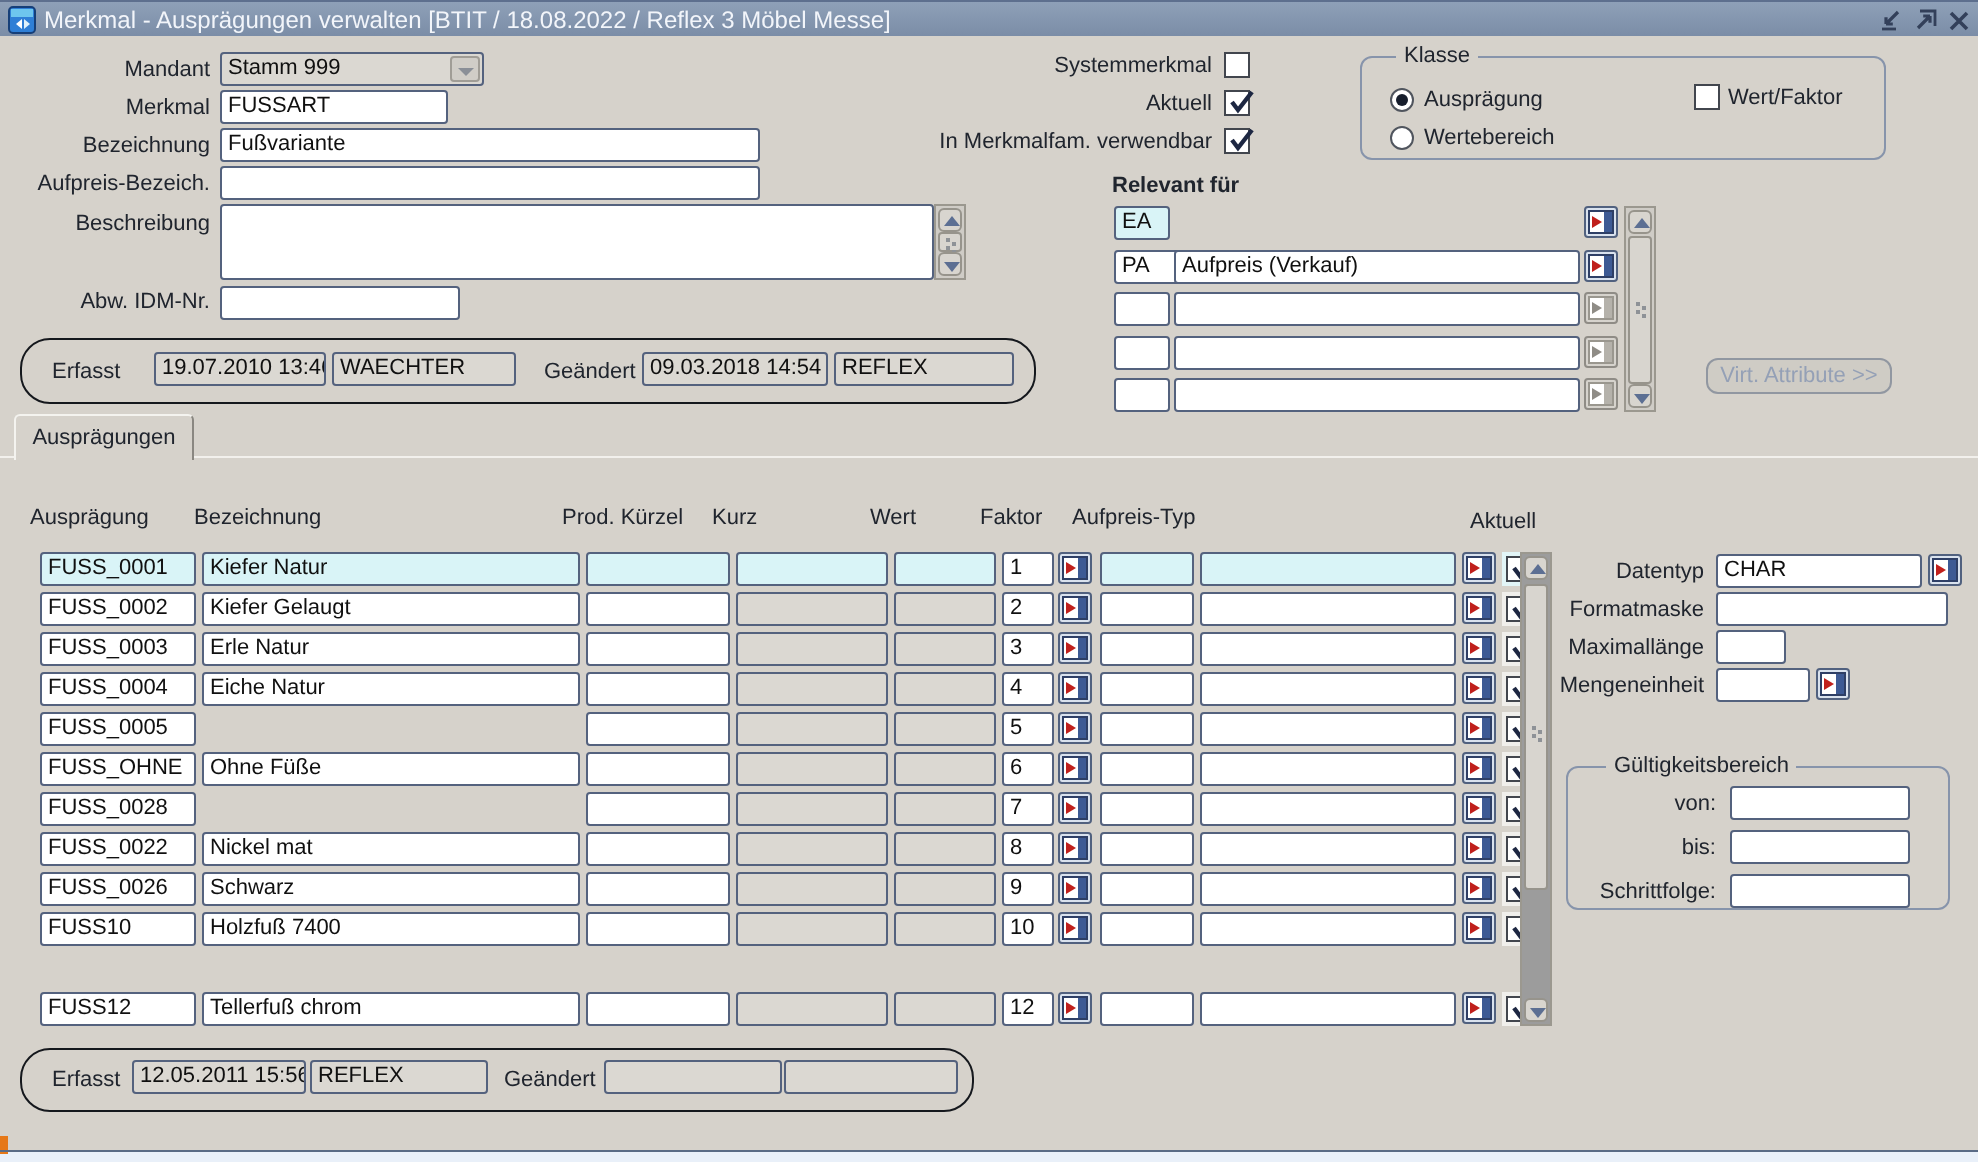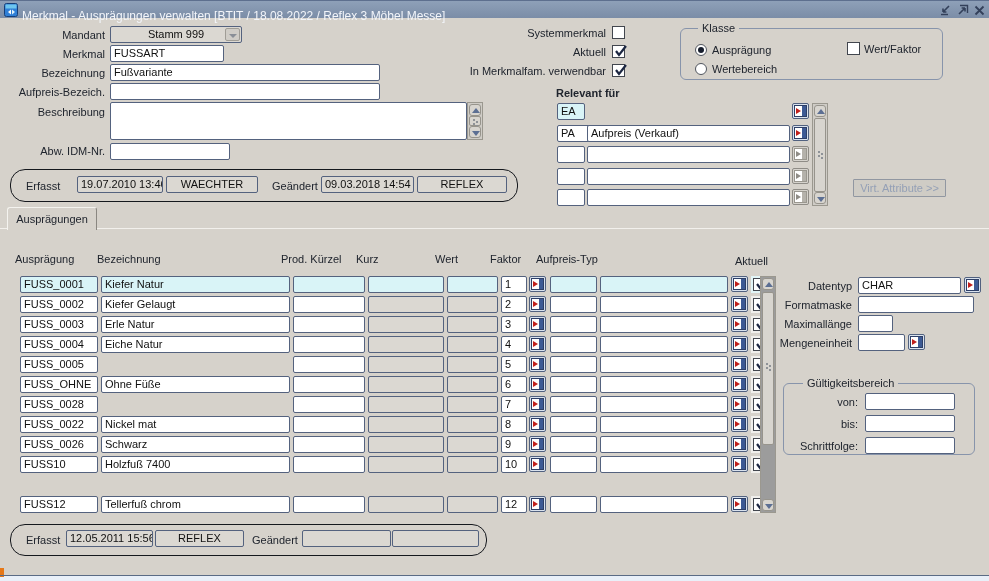--- a/index.html
+++ b/index.html
@@ -1,46 +1,46 @@
 <!DOCTYPE html>
 <html><head>
 <meta charset="utf-8">
 <style>
   html,body{margin:0;padding:0;}
   body{width:989px;height:581px;background:#e9f0f9;font-family:"Liberation Sans",sans-serif;overflow:hidden;}
   #win{position:absolute;left:0;top:0;width:989px;height:576px;background:#d6d2cb;border-right:1px solid #9aa0a8;}
   
   .titlebar{position:absolute;left:0;top:0;width:989px;height:18px;background:linear-gradient(#8ea0b8,#7b8da7);border-top:1px solid #5d6f8e;box-sizing:border-box;}
-  .title-text{position:absolute;left:22px;top:2px;font-size:12px;color:#f2f5fa;white-space:nowrap;margin-top:6px;}
+  .title-text{position:absolute;left:22px;top:2px;font-size:12px;color:#f2f5fa;white-space:nowrap;}
   .winctl{position:absolute;top:3px;width:13px;height:13px;}
   
   .lbl{position:absolute;font-size:11px;line-height:13px;color:#20252e;white-space:nowrap;}
   .lbl.r{text-align:right;}
   .lbl.b{font-weight:bold;}
   .fld{position:absolute;height:17px;box-sizing:border-box;border:1px solid #54627e;border-radius:2px;background:#fff;font-size:11px;line-height:13px;color:#101010;padding:1px 3px;overflow:hidden;white-space:nowrap;}
-  .fld.dis{background:#dbd8d2;text-align:center;}
+  .fld.dis{background:#dbd8d2;}
   .fld.hl{background:#d9f4f7;}
   .groupbox{position:absolute;border:1px solid #8794ab;border-radius:6px;box-sizing:border-box;}
   .gb-title{position:absolute;background:#d6d2cb;padding:0 4px;font-size:11px;color:#20252e;white-space:nowrap;}
   .auditframe{position:absolute;border:1px solid #15181d;border-radius:15px;box-sizing:border-box;}
   
   .cb{position:absolute;width:13px;height:13px;background:#fff;border:1px solid #42464e;box-sizing:border-box;}
   .cb svg{display:none;position:absolute;left:0;top:-2px;}
   .cb.on svg{display:block;}
   .rad{position:absolute;width:12px;height:12px;border-radius:50%;background:#fff;border:1px solid #50555e;box-sizing:border-box;}
   .rad.on::after{content:"";position:absolute;left:2px;top:2px;width:6px;height:6px;border-radius:50%;background:#161d2c;}
   
   .lov{position:absolute;width:17px;height:16px;background:#d9e2ee;border:1px solid #51617f;border-radius:2px;box-sizing:border-box;}
   .lov::before{content:"";position:absolute;left:1px;top:1px;right:1px;bottom:1px;background:#fff;border:1px solid #2e3f66;box-sizing:border-box;box-shadow:inset -4px 0 0 #3d5a94;}
   .lov::after{content:"";position:absolute;left:3px;top:4px;width:0;height:0;border-top:3px solid transparent;border-bottom:3px solid transparent;border-left:5px solid #c0201c;}
   .lov.dis{background:#d6d3cd;border-color:#8f8c86;}
   .lov.dis::before{border-color:#9a978f;box-shadow:inset -4px 0 0 #b5b2ab;}
   .lov.dis::after{border-left-color:#8f8c86;}
   
-  .pbtn{position:absolute;background:#cfccc5;border:1px solid #9197a1;border-radius:1px;box-sizing:border-box;display:flex;align-items:center;justify-content:center;font-size:11px;}
+  .pbtn{position:absolute;background:#cfccc5;border:1px solid #9197a1;border-radius:6px;box-sizing:border-box;display:flex;align-items:center;justify-content:center;font-size:11px;}
   .sb{position:absolute;width:16px;background:#cfccc6;border:1px solid #9b988f;box-sizing:border-box;}
   .sb-btn{position:absolute;left:1px;width:12px;height:12px;background:#d8d5cf;border:1px solid #97948c;border-radius:3px;box-sizing:border-box;}
   .tri-up{position:absolute;left:2px;top:3px;width:0;height:0;border-left:4px solid transparent;border-right:4px solid transparent;border-bottom:5px solid #5c6f93;}
   .tri-dn{position:absolute;left:2px;top:4px;width:0;height:0;border-left:4px solid transparent;border-right:4px solid transparent;border-top:5px solid #5c6f93;}
   .thumb{position:absolute;left:1px;width:12px;background:#d8d5cf;border:1px solid #97948c;border-radius:2px;box-sizing:border-box;}
   .dots{position:absolute;left:5px;width:2px;height:2px;background:#8e9297;box-shadow:0 4px 0 #8e9297,3px 2px 0 #8e9297,3px 6px 0 #8e9297;}
   .darktrack{position:absolute;left:1px;width:12px;background:#9c9c9c;}
   
   .combo-btn{position:absolute;right:1px;top:1px;width:15px;height:13px;background:#d0cdc7;border:1px solid #a09d96;border-radius:2px;box-sizing:border-box;}
   .combo-btn .tri{position:absolute;left:3px;top:5px;width:0;height:0;border-left:4px solid transparent;border-right:4px solid transparent;border-top:4px solid #8a8f97;}

